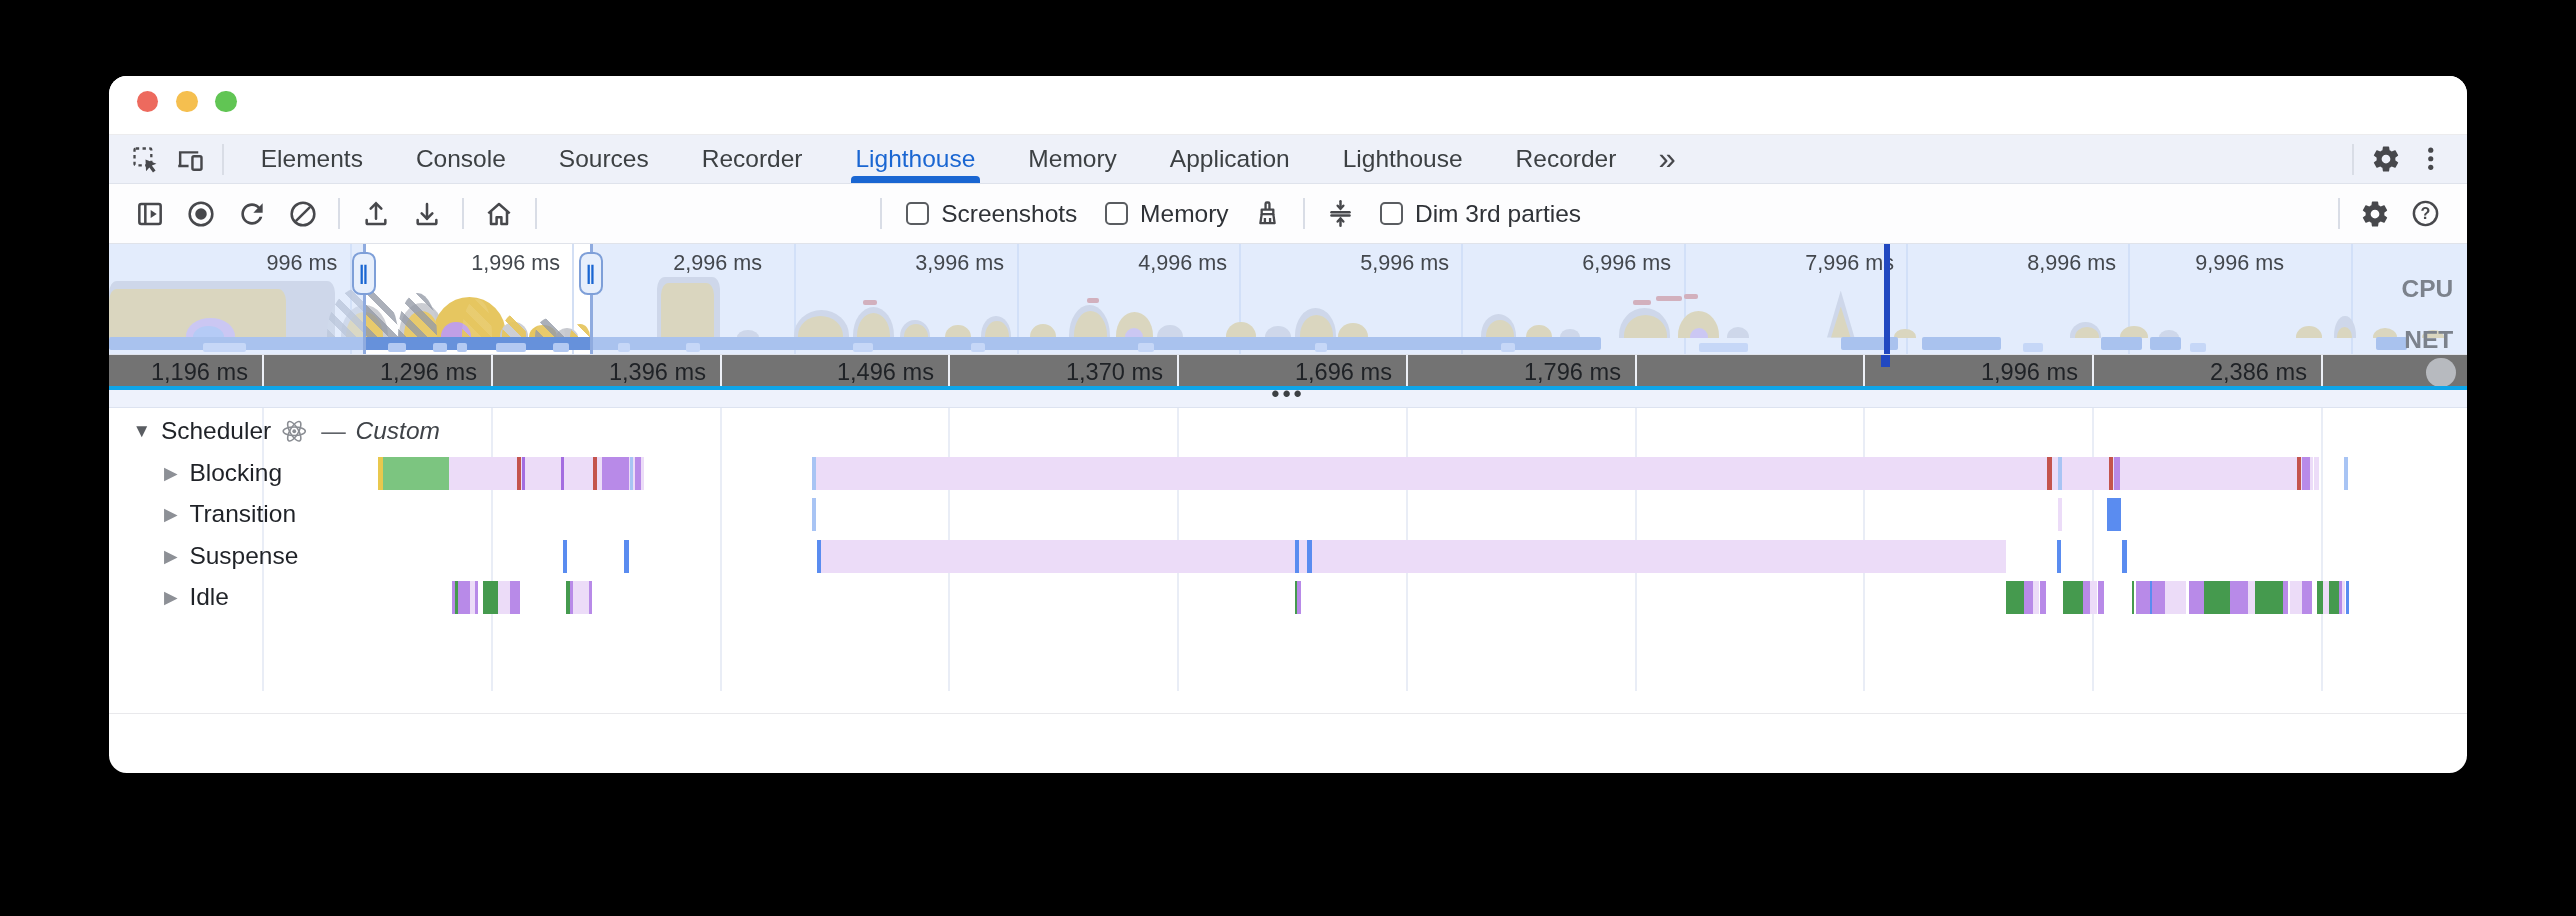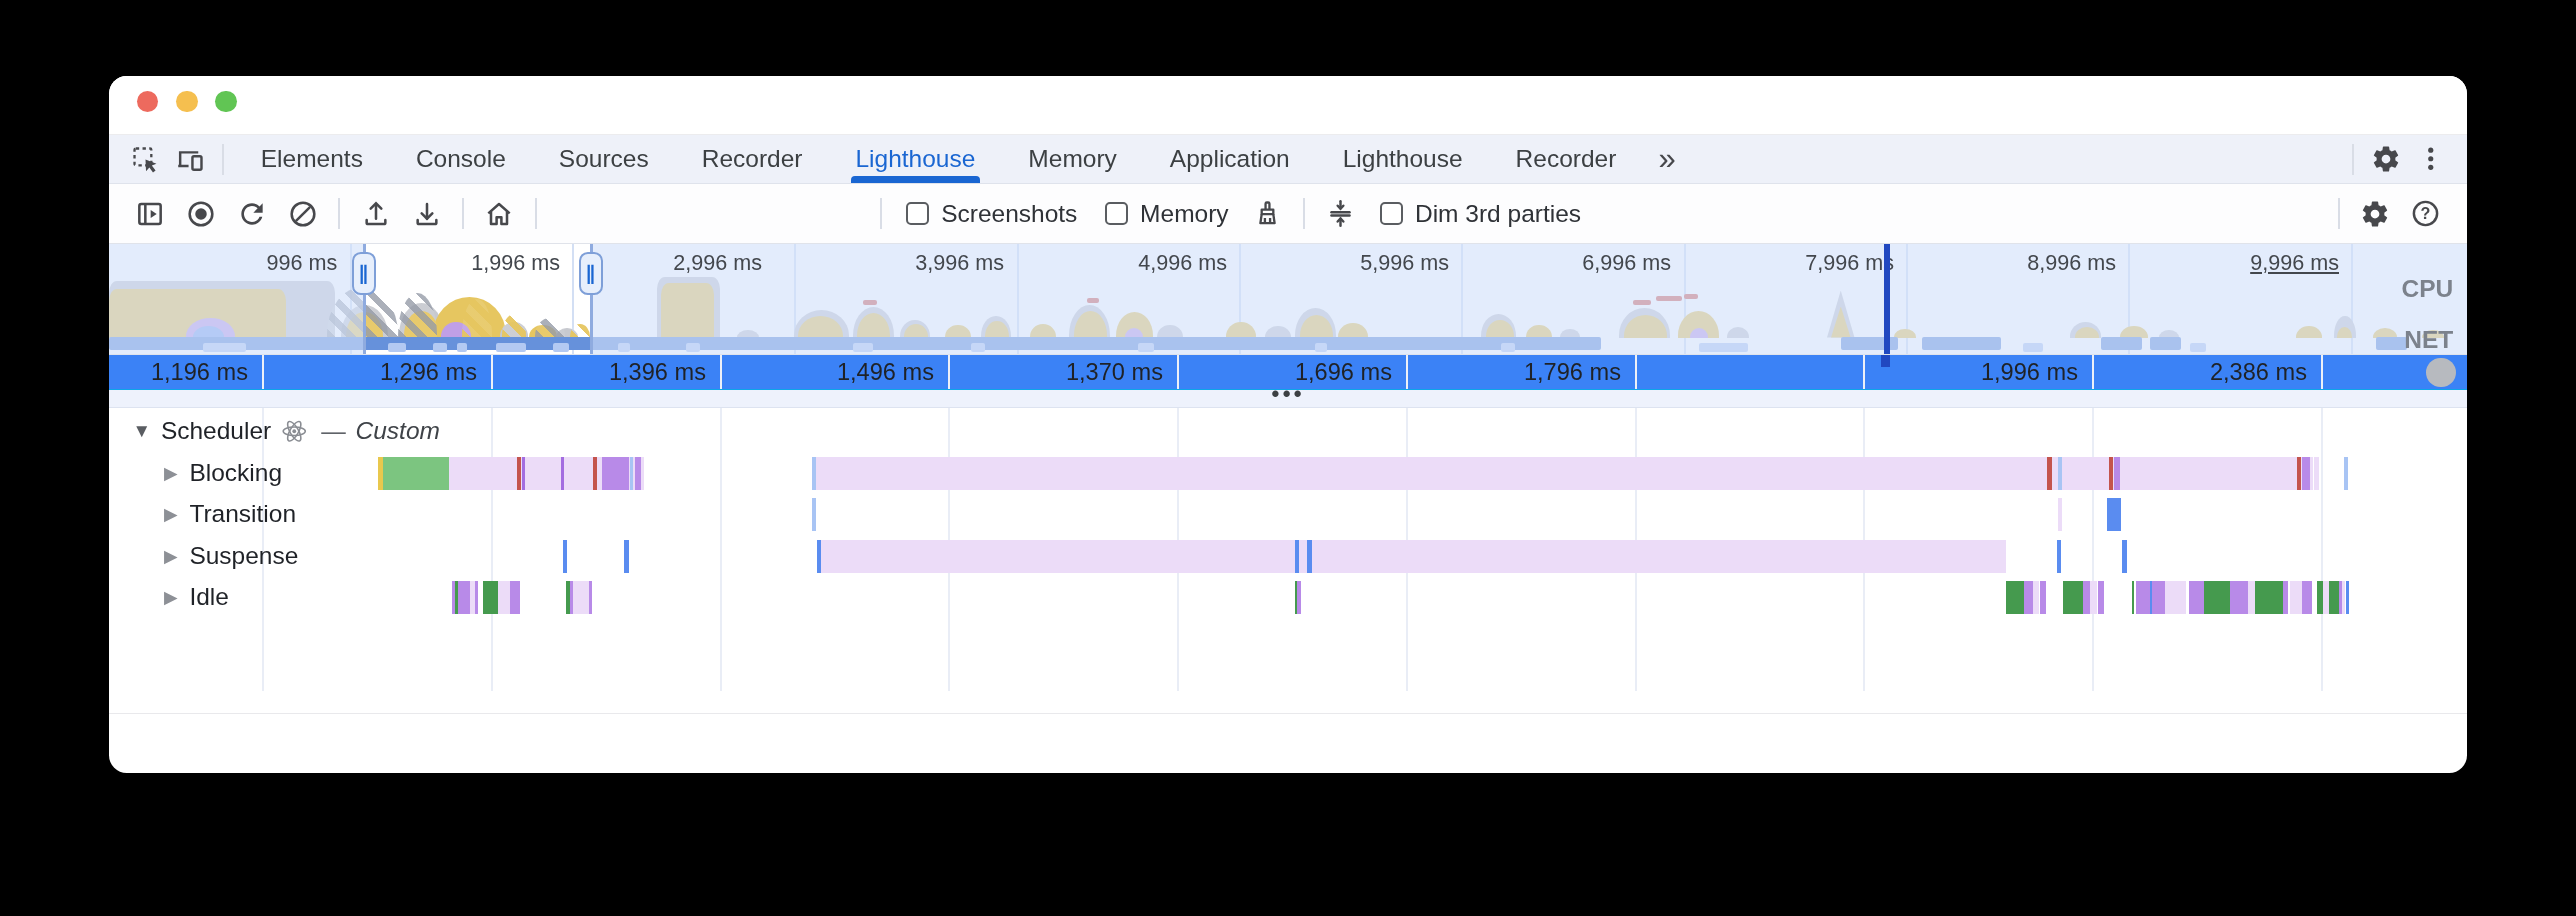--- a/index.html
+++ b/index.html
@@ -42,21 +42,21 @@
   .hatch-y { background:repeating-linear-gradient(45deg, rgba(230,198,96,.95) 0 6.9px, rgba(255,255,255,.1) 6.9px 14.7px); }
   .net-dark { position:absolute; top:93px; height:12.8px; background:#6691db; border-radius:2px; }
   .net-light { position:absolute; top:99px; height:8.8px; background:#b3c9f2; border-radius:2px; }
   .dim { position:absolute; top:0; bottom:0; background:rgba(210,225,250,.62); }
   .ov-side-label { position:absolute; right:13.7px; font-size:24.5px; font-weight:bold; color:#7c828c; }
   .stem { position:absolute; top:0; bottom:0; width:2.9px; background:#8fabdf; }
   .handle { position:absolute; top:7.9px; width:23.6px; height:43px; background:#e7effc; border:2.5px solid #7e9fd8; border-radius:8.8px; display:flex; align-items:center; justify-content:center; color:#1a66d2; font-size:19.6px; font-weight:bold; letter-spacing:1px; }
   .marker { position:absolute; top:0; bottom:0; width:5.9px; background:#2148c0; }
 
   
-  .ruler { position:relative; height:35px; background:#3b82f6; border-bottom:1px solid #0ea5e9; overflow:hidden; }
+  .ruler { position:relative; height:35px; background:#737373; border-bottom:4px solid #0ea5e9; overflow:hidden; }
   .r-tick { position:absolute; top:0; bottom:0; width:2px; background:#edf0f7; }
   .r-label { position:absolute; top:3.9px; width:255px; text-align:right; font-size:23.6px; color:#1f2226; }
   .r-marker { position:absolute; top:0; width:8.8px; height:11.8px; background:#2148c0; }
   .r-thumb { position:absolute; top:2.9px; width:29.5px; height:29.5px; border-radius:50%; background:#b7babf; }
 
   
   .grip { position:relative; height:17.7px; background:#eef2fc; border-bottom:1px solid #dde3f0; text-align:center; }
   .grip span { position:relative; top:-8.8px; font-size:23.6px; color:#3c4043; letter-spacing:2.9px; }
 
   
@@ -329,21 +329,21 @@
       <div class="dim" style="left: 482px; right: 0px;"></div>
       <div class="ov-label" style="left: -16.7px;">996 ms</div>
       <div class="ov-label" style="left: 206px;">1,996 ms</div>
       <div class="ov-label" style="left: 408px;">2,996 ms</div>
       <div class="ov-label" style="left: 650px;">3,996 ms</div>
       <div class="ov-label" style="left: 873px;">4,996 ms</div>
       <div class="ov-label" style="left: 1095px;">5,996 ms</div>
       <div class="ov-label" style="left: 1317px;">6,996 ms</div>
       <div class="ov-label" style="left: 1540px;">7,996 ms</div>
       <div class="ov-label" style="left: 1762px;">8,996 ms</div>
-      <div class="ov-label" style="left: 1985px; text-decoration: underline;">9,996 ms</div>
+      <div class="ov-label" style="left: 1930px;">9,996 ms</div>
       <div class="ov-side-label" style="top: 31px;">CPU</div>
       <div class="ov-side-label" style="top: 82px;">NET</div>
       <div class="marker" style="left: 1775px;"></div>
       <div class="stem" style="left: 254px;"></div>
       <div class="handle" style="left: 243px;">∥</div>
       <div class="stem" style="left: 481px;"></div>
       <div class="handle" style="left: 470px;">∥</div>
     </div>
 
   <div class="ruler" id="ruler">

